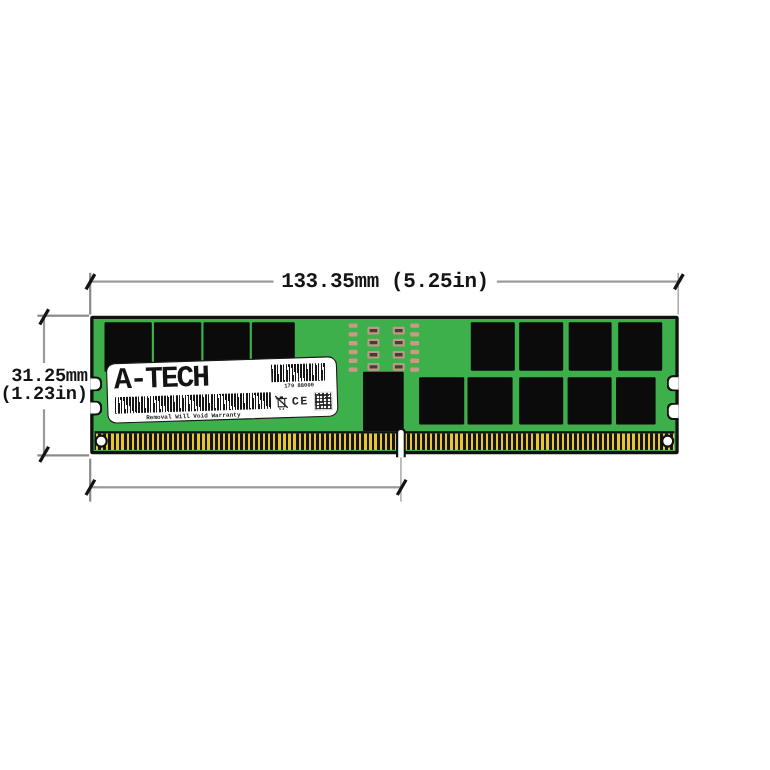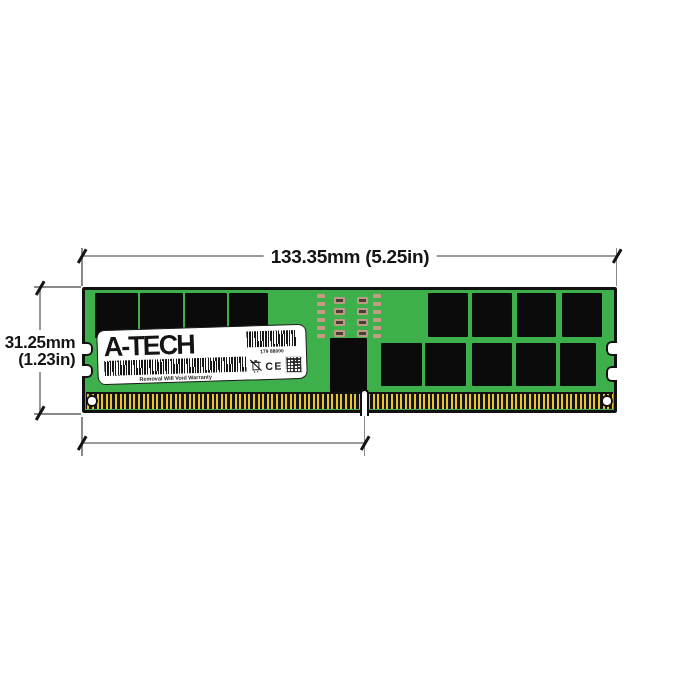--- a/index.html
+++ b/index.html
@@ -1,18 +1,18 @@
 <!DOCTYPE html>
 <html><head>
 <meta charset="utf-8">
 <style>
   html,body{margin:0;padding:0;background:#ffffff;}
   #stage{
     position:relative;width:700px;height:621px;background:#ffffff;overflow:hidden;
-    font-family:Liberation Sans, sans-serif;
+    font-family:Liberation Mono, monospace;
   }
   
   .dim-line-h{position:absolute;height:2px;background:#9a9a9a;}
   .dim-line-v{position:absolute;width:2px;background:#9a9a9a;}
   .ext-line-v{position:absolute;width:1.5px;background:#8a8a8a;}
   .ext-line-h{position:absolute;height:1.5px;background:#8a8a8a;}
   .tick{
     position:absolute;width:16px;height:2.6px;background:#141414;
     transform:translate(-50%,-50%) rotate(-60deg);
   }

